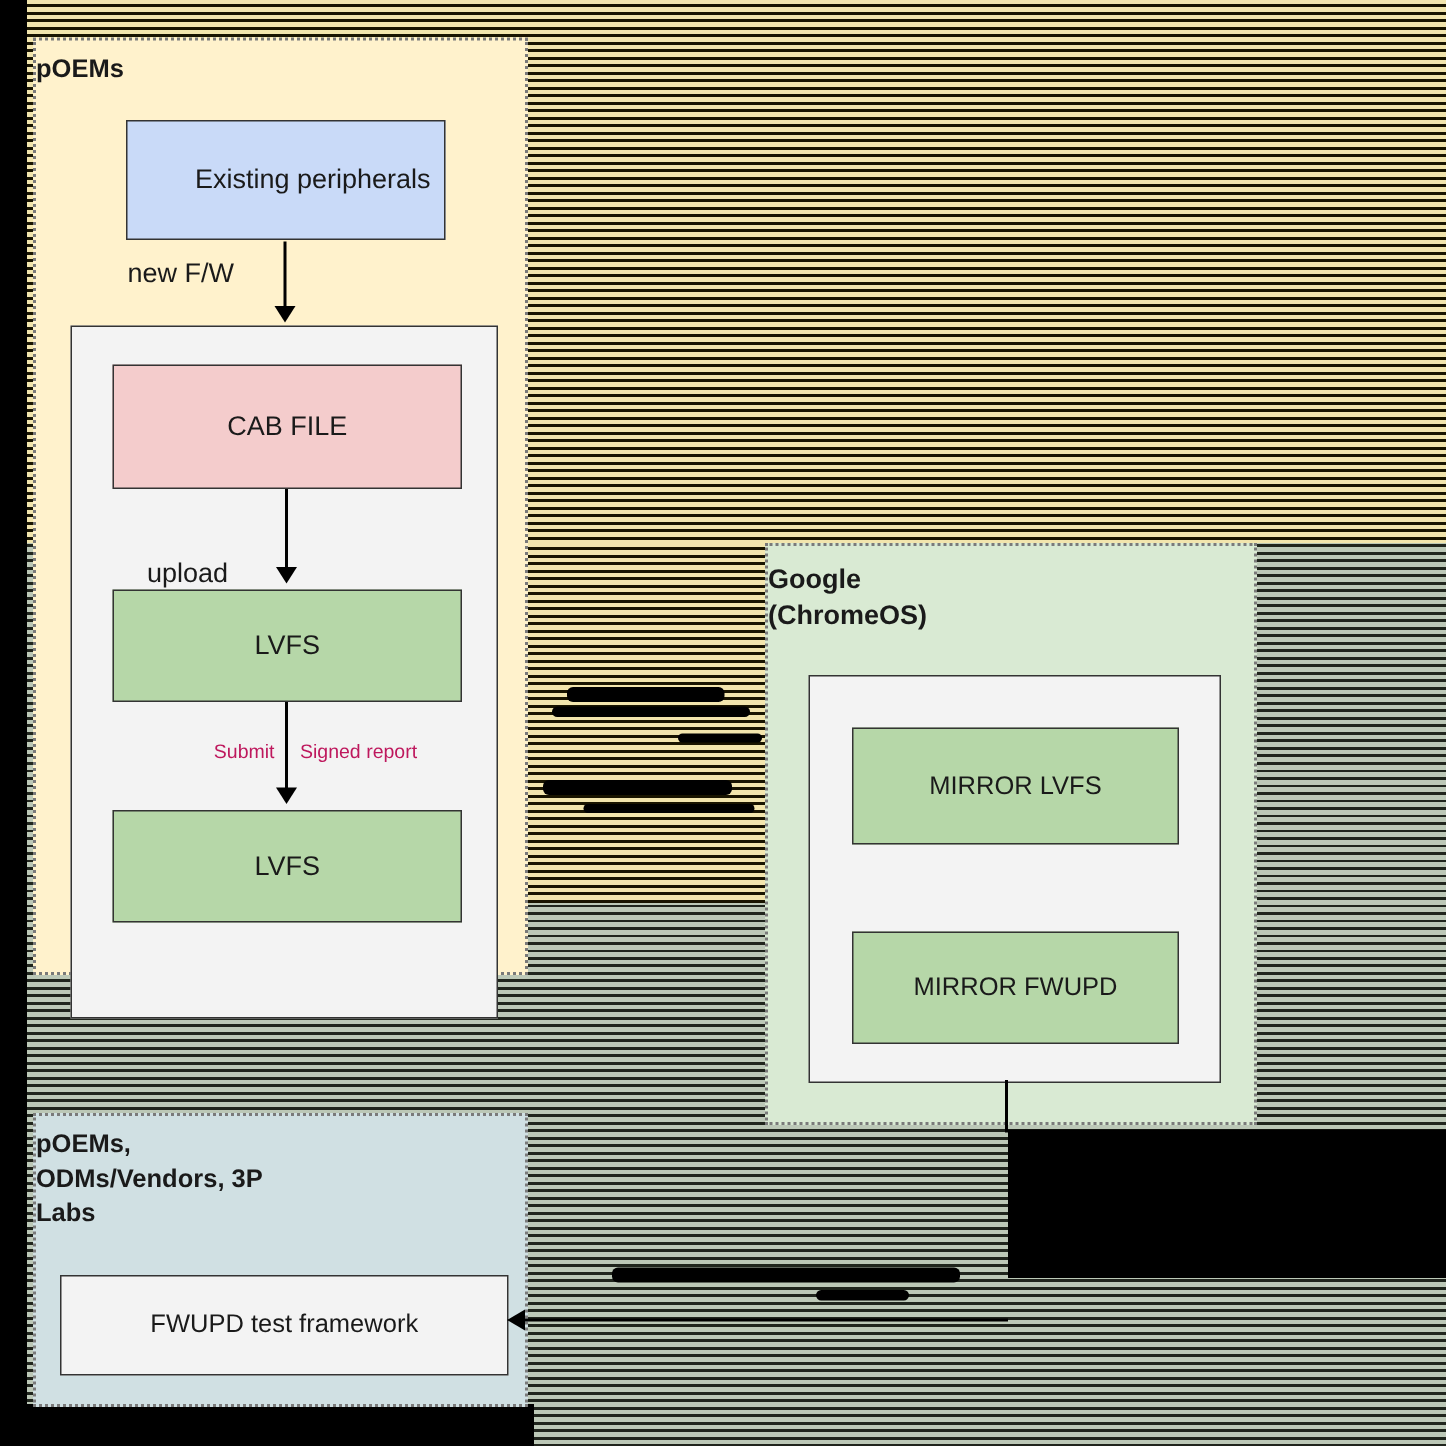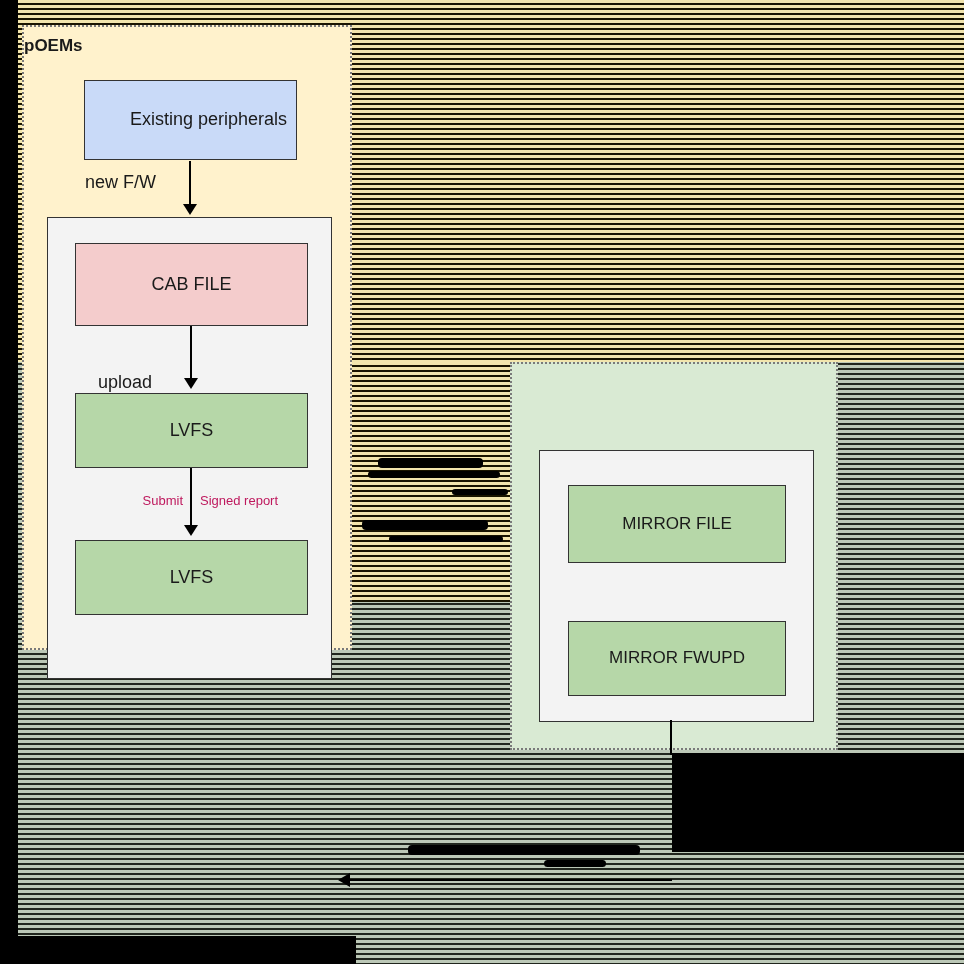--- a/index.html
+++ b/index.html
@@ -84,30 +84,40 @@
       <div class="vline" style="left:142px;top:250px;height:58px;"></div>
       <div class="head-down" style="left:136px;top:307px;"></div>
 
       <div class="box green" style="left:27px;top:322px;width:233px;height:75px;">
         <span>LVFS</span>
       </div>
     </div>
   </div>
 
   <div class="group google">
+    <div class="group-title" style="top:10px;font-size:18px;">Google
+(ChromeOS)</div>
 
     <div class="inner" style="left:27px;top:86px;width:275px;height:272px;">
       <div class="box green" style="left:28px;top:34px;width:218px;height:78px;font-size:17px;">
-        <span>MIRROR FILE</span>
+        <span>MIRROR LVFS</span>
       </div>
       <div class="box green" style="left:28px;top:170px;width:218px;height:75px;font-size:17px;">
         <span>MIRROR FWUPD</span>
       </div>
     </div>
   </div>
 
   <div class="vline" style="left:670px;top:720px;height:35px;"></div>
 
+  <div class="group labs">
+    <div class="group-title" style="top:8px;">pOEMs,
+ODMs/Vendors, 3P
+Labs</div>
+    <div class="box white" style="left:16px;top:106px;width:299px;height:67px;">
+      <span>FWUPD test framework</span>
+    </div>
+  </div>
 
   <div class="hline" style="left:350px;top:879px;width:322px;"></div>
   <div class="head-left" style="left:338px;top:873px;"></div>
 
 </div>
 
 </body></html>

